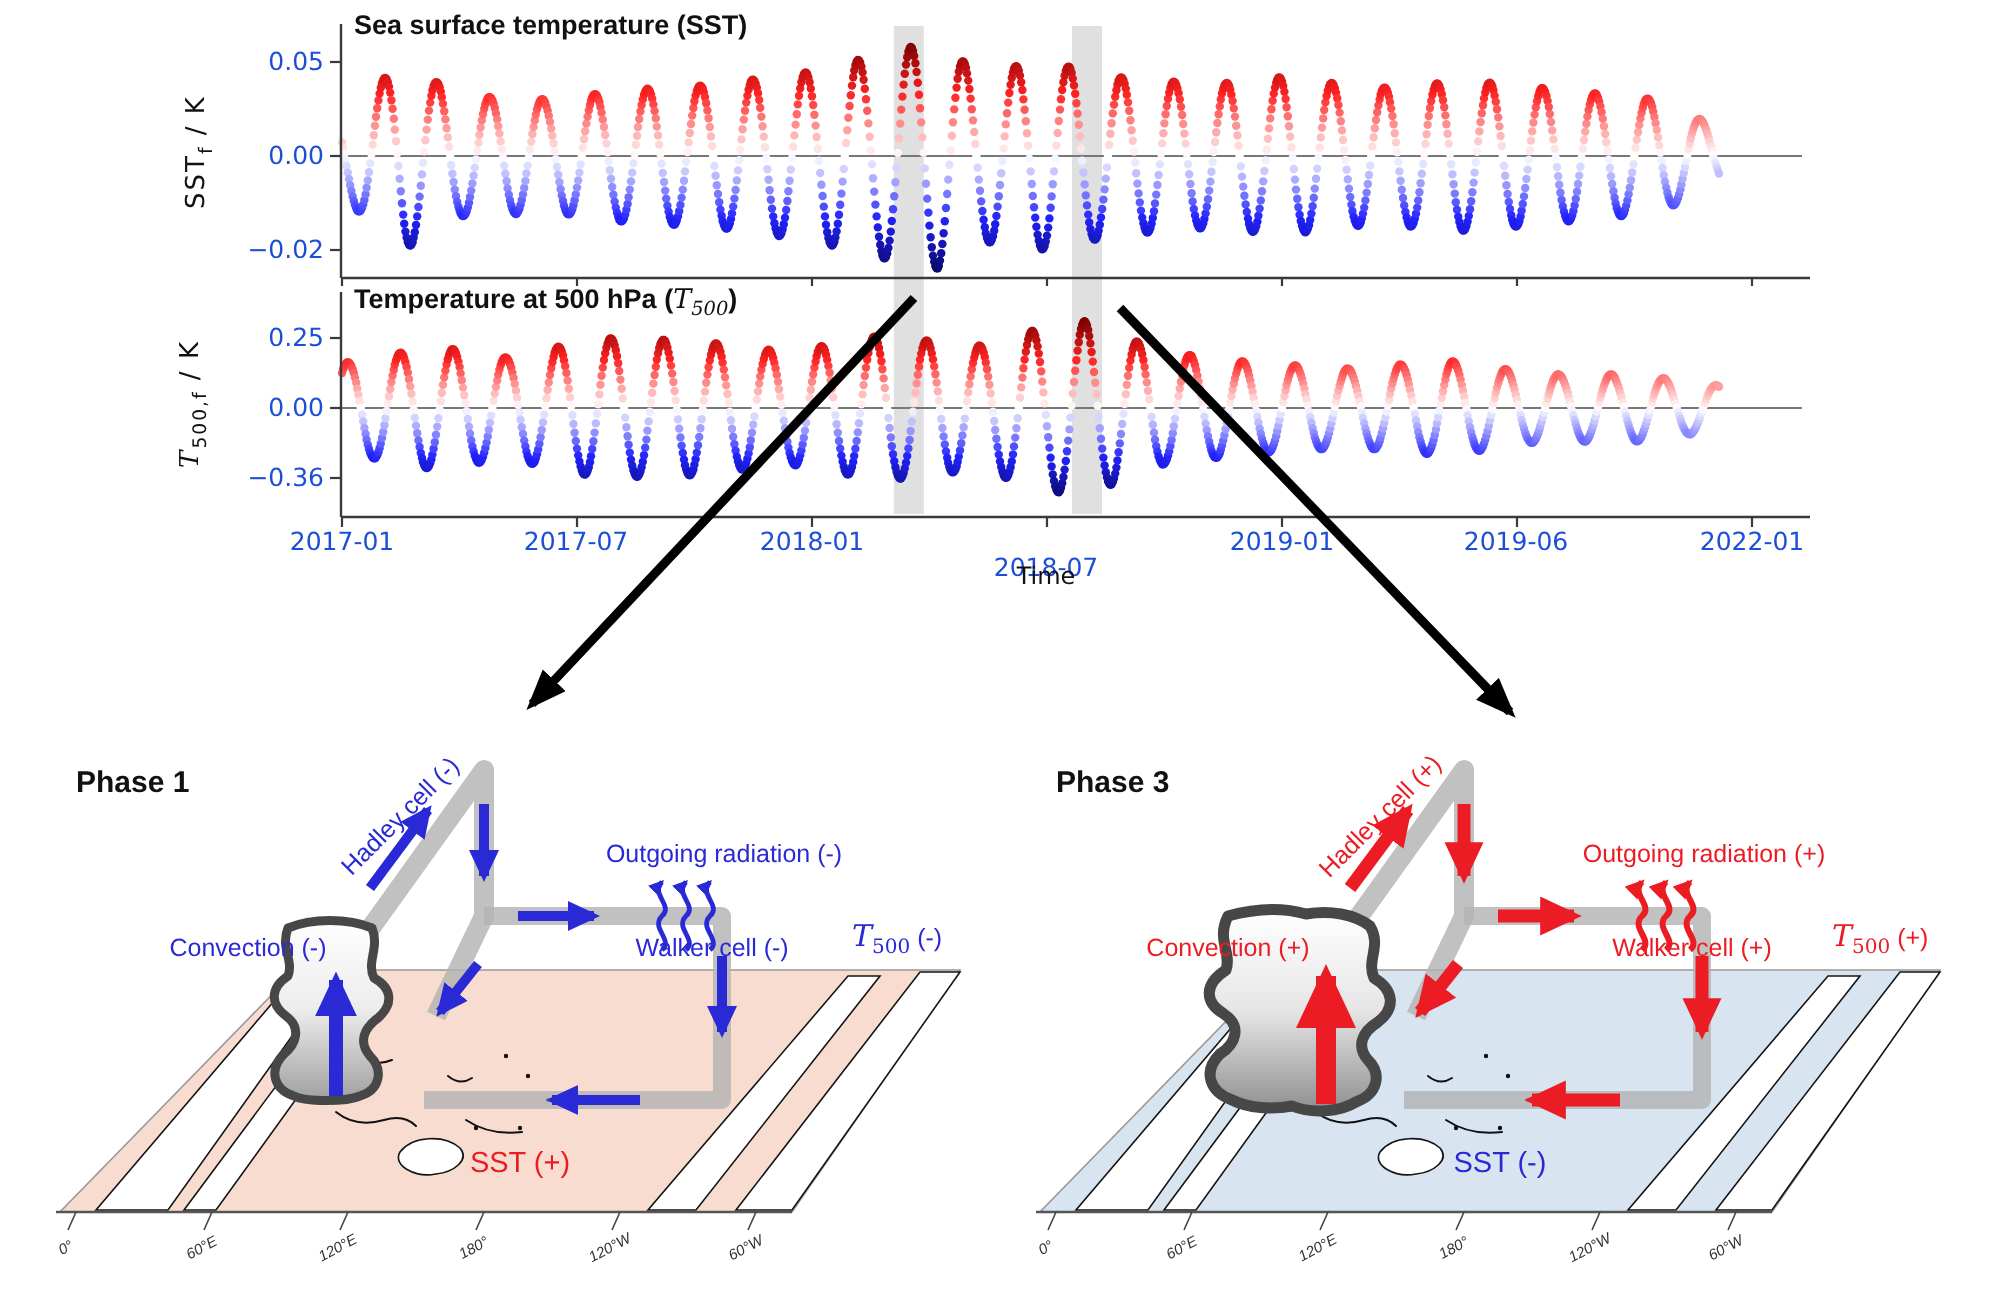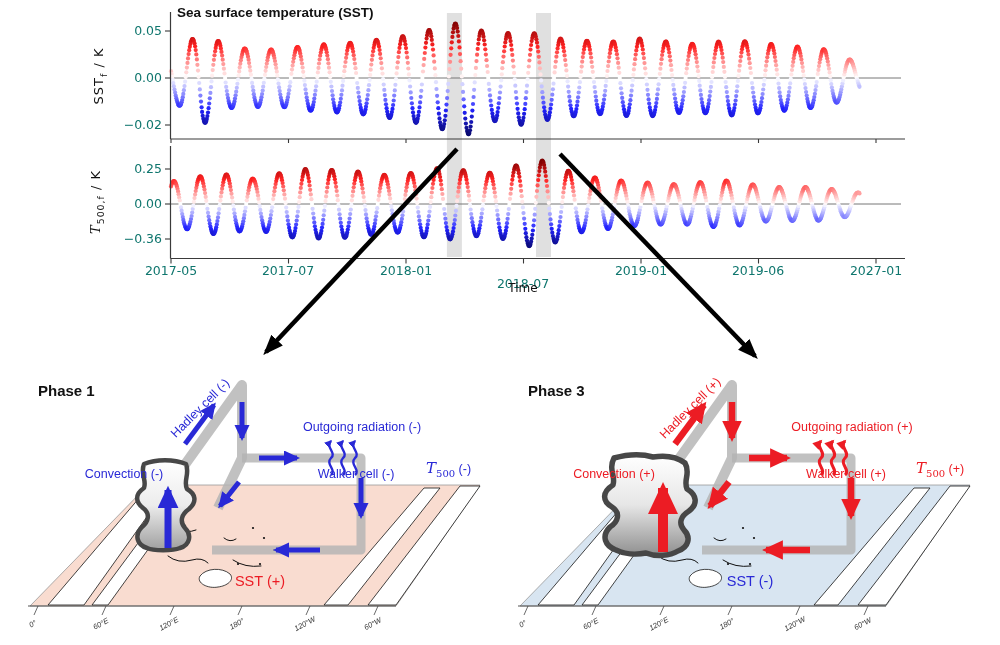--- a/index.html
+++ b/index.html
@@ -1,21 +1,21 @@
 <!DOCTYPE html>
 <html style="--red: #ec1c24; --blue: #2929d6; --owarm: #f9dcd0; --ocold: #d8e5f1; --loop: #b3b3b3; --cloudline: #474747;"><head>
 <meta charset="utf-8">
 <style>
   html,body{margin:0;padding:0;background:#fff;}
   #fig{position:relative;width:1000px;height:645px;background:#fff;overflow:hidden;
        font-family:"Liberation Sans",sans-serif;color:#111;}
   #fig svg{position:absolute;left:0;top:0;}
   .abs{position:absolute;white-space:nowrap;}
   .ctitle{font-weight:bold;font-size:13.5px;}
-  .tick{font-family:"DejaVu Sans",sans-serif;font-size:12.5px;color:#0f766e;}
+  .tick{font-family:"DejaVu Sans",sans-serif;font-size:12.5px;color:#1d4ed8;}
   .ytick{width:46px;text-align:right;}
   .xtick{transform:translateX(-50%);}
   .ylab{font-family:"DejaVu Sans",sans-serif;font-size:13px;letter-spacing:1px;
         transform:translate(-50%,-50%) rotate(-90deg);}
   .xlab{font-family:"DejaVu Sans",sans-serif;font-size:12px;transform:translateX(-50%);}
   .mathvar{font-family:"DejaVu Serif",serif;font-style:italic;font-weight:normal;}
   sub{font-size:0.72em;}
   
   .ptitle{font-weight:bold;font-size:15px;fill:#111;}
   .dlab{font-size:12.5px;}
@@ -2435,38 +2435,39 @@
         <line x1="641" y1="139" x2="641" y2="143"></line>
         <line x1="641" y1="258.5" x2="641" y2="263.5"></line>
         <line x1="758.5" y1="139" x2="758.5" y2="143"></line>
         <line x1="758.5" y1="258.5" x2="758.5" y2="263.5"></line>
         <line x1="876" y1="139" x2="876" y2="143"></line>
         <line x1="876" y1="258.5" x2="876" y2="263.5"></line>
       </g>
   </svg>
 
   <div class="abs ctitle" style="left:177px;top:5px">Sea surface temperature (SST)</div>
+  <div class="abs ctitle" style="left:177px;top:142px"><span>Temperature at 500 hPa (</span><span class="mathvar"><span>T</span><sub>500</sub></span><span>)</span></div>
 
   <div class="abs tick ytick" style="left:116px;top:23px">0.05</div>
   <div class="abs tick ytick" style="left:116px;top:70px">0.00</div>
   <div class="abs tick ytick" style="left:116px;top:117px">−0.02</div>
   <div class="abs tick ytick" style="left:116px;top:161px">0.25</div>
   <div class="abs tick ytick" style="left:116px;top:196px">0.00</div>
   <div class="abs tick ytick" style="left:116px;top:231px">−0.36</div>
 
   <div class="abs ylab" style="left:100px;top:76px"><span>SST</span><sub>f</sub><span> / K</span></div>
   <div class="abs ylab" style="left:97px;top:202px"><span class="mathvar">T</span><sub>500,f</sub><span> / K</span></div>
 
-  <div class="abs tick xtick" style="left:171px;top:263px">2017-05</div>
+  <div class="abs tick xtick" style="left:171px;top:263px">2017-01</div>
   <div class="abs tick xtick" style="left:288px;top:263px">2017-07</div>
   <div class="abs tick xtick" style="left:406px;top:263px">2018-01</div>
   <div class="abs tick xtick" style="left:523px;top:276px">2018-07</div>
   <div class="abs tick xtick" style="left:641px;top:263px">2019-01</div>
   <div class="abs tick xtick" style="left:758px;top:263px">2019-06</div>
-  <div class="abs tick xtick" style="left:876px;top:263px">2027-01</div>
+  <div class="abs tick xtick" style="left:876px;top:263px">2022-01</div>
   <div class="abs xlab" style="left:523px;top:281px">Time</div>
 
   <svg width="1000" height="645" style="pointer-events:none">
     <defs>
       <marker id="ahK" markerWidth="6" markerHeight="4" refX="3.6" refY="1.75" orient="auto" markerUnits="strokeWidth">
         <path d="M0,0 L4.5,1.75 L0,3.5 Z"></path>
       </marker>
     </defs>
     <line x1="457" y1="149" x2="266" y2="352" stroke="#000" stroke-width="4.5" marker-end="url(#ahK)"></line>
     <line x1="560" y1="154" x2="755" y2="356" stroke="#000" stroke-width="4.5" marker-end="url(#ahK)"></line>

